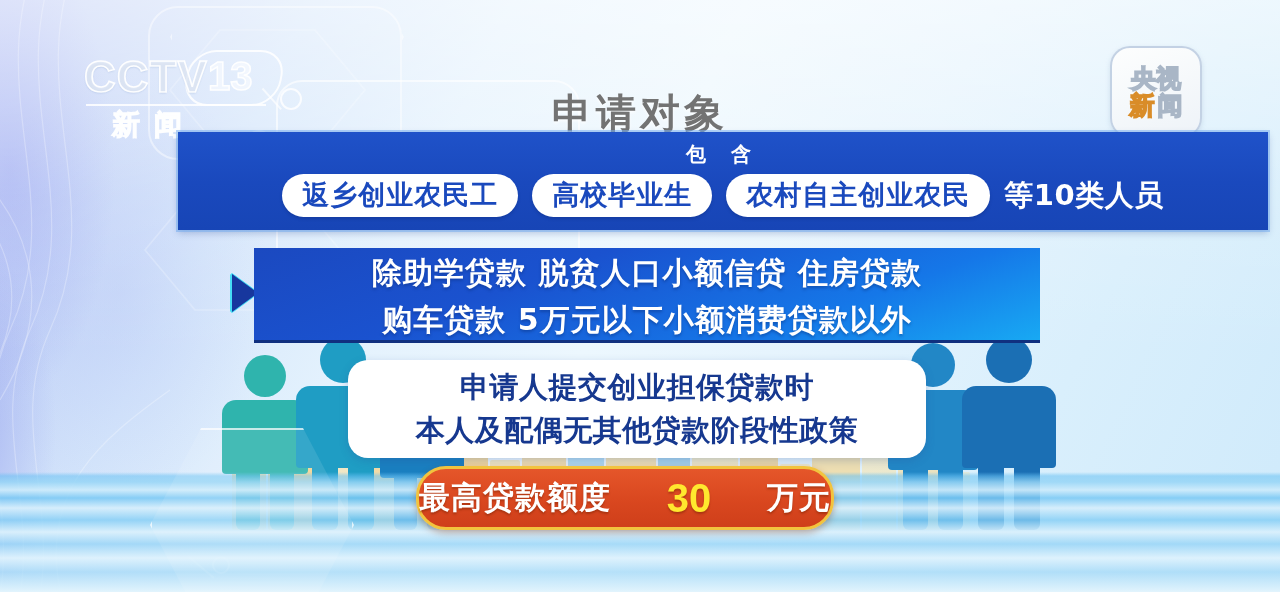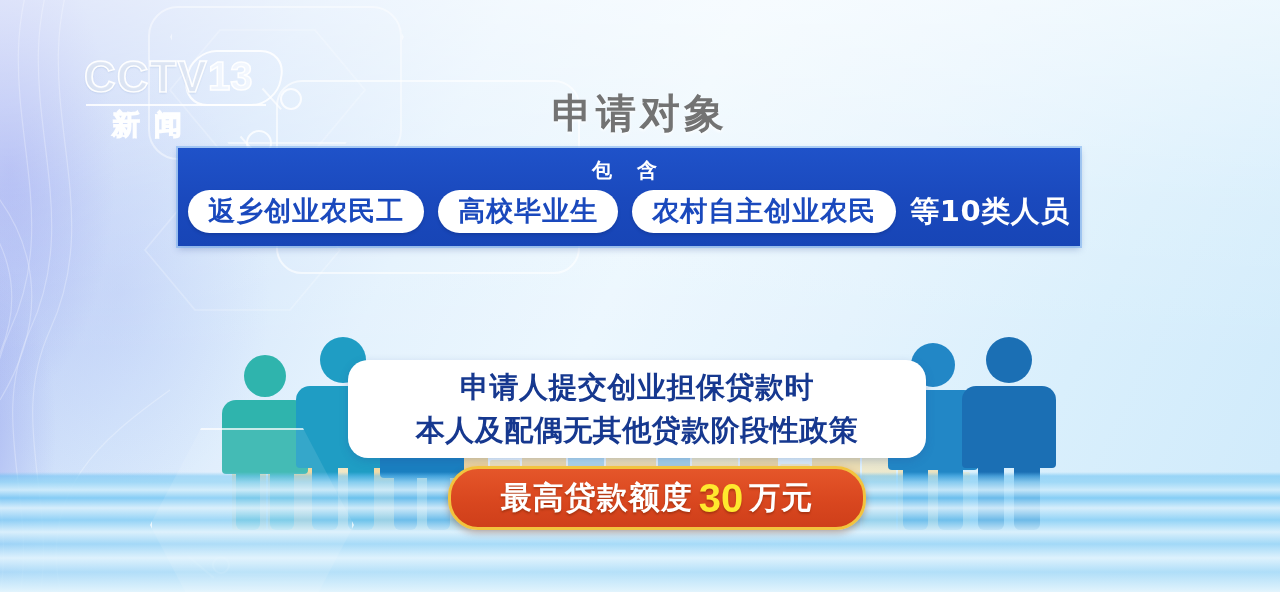--- a/index.html
+++ b/index.html
@@ -122,21 +122,21 @@
   .page-title{
     position:absolute;left:0;right:0;top:86px;text-align:center;
     font-family:"DejaVu Sans","Liberation Sans",sans-serif;
     font-size:40px;font-weight:bold;letter-spacing:4px;
     color:#737373;
     text-shadow:0 2px 3px rgba(255,255,255,.8);
   }
 
   
   .panel1{
-    position:absolute;left:178px;top:148px;width:902px;height:98px;
+    position:absolute;left:178px;top:132px;width:1090px;height:98px;
     background:linear-gradient(180deg,#1f52c9 0%,#1a49bd 52%,#1745b6 100%);
     box-shadow:0 0 0 2px rgba(120,175,240,.55), 0 3px 7px rgba(30,60,140,.28);
   }
   .p1-head{
     text-align:center;color:#fff;font-weight:bold;font-size:20px;letter-spacing:9px;
     margin-top:9px;font-family:"DejaVu Sans","Liberation Sans",sans-serif;
   }
   .p1-row{display:flex;align-items:center;justify-content:center;gap:14px;margin-top:6px;}
   .pill{
     background:#fff;border-radius:22px;padding:5px 20px 7px;
@@ -178,25 +178,25 @@
     display:flex;flex-direction:column;align-items:center;justify-content:center;
   }
   .panel3 .txt{
     color:#16388f;font-weight:bold;text-align:center;
     font-family:"DejaVu Sans","Liberation Sans",sans-serif;
     font-size:29px;line-height:43px;letter-spacing:.5px;
   }
 
   
   .pill-orange{
-    position:absolute;left:448px;top:466px;width:412px;height:58px;
+    position:absolute;left:416px;top:466px;width:412px;height:58px;
     background:linear-gradient(180deg,#e5562a 0%,#d9471f 55%,#cf3f1a 100%);
     border:3px solid #f2c33e;border-radius:30px;
     box-shadow:0 3px 7px rgba(120,40,10,.35);
-    display:flex;align-items:center;justify-content:center;
+    display:flex;align-items:center;justify-content:space-between;
   }
   .pill-orange .t{
     color:#fff;font-weight:bold;font-size:31px;letter-spacing:1px;
     font-family:"DejaVu Sans","Liberation Sans",sans-serif;
     text-shadow:0 2px 2px rgba(120,35,5,.45);
   }
   .pill-orange .num{
     color:#ffe82e;font-weight:bold;font-size:40px;margin:0 6px;
     font-family:"Liberation Sans",sans-serif;
     text-shadow:0 2px 2px rgba(120,35,5,.45);
@@ -306,33 +306,49 @@
   <div class="bg-hexbottom"></div>
 
   <div class="cctv-logo">
     <div class="cctv-oval"></div>
     <div class="cctv-text">CCTV</div>
     <div class="cctv-13">13</div>
     <div class="cctv-underline"></div>
     <div class="cctv-cn">新闻</div>
   </div>
 
+  <div class="app-logo">
+    <div class="app-row">
+      <span class="app-ch">央视</span>
+    </div>
+    <div class="app-row">
+      <span class="app-ch accent">新</span>
+      <span class="app-ch">闻</span>
+    </div>
+  </div>
 
   <div class="page-title">申请对象</div>
 
   <div class="panel1">
     <div class="p1-head">包 含</div>
     <div class="p1-row">
       <div class="pill">返乡创业农民工</div>
       <div class="pill">高校毕业生</div>
       <div class="pill">农村自主创业农民</div>
       <div class="p1-tail">等10类人员</div>
     </div>
   </div>
 
+  <div class="panel2-wrap">
+    <div class="p2-arrow"></div>
+    <div class="panel2">
+      <div class="txt">除助学贷款  脱贫人口小额信贷  住房贷款</div>
+      <div class="txt">购车贷款  5万元以下小额消费贷款以外</div>
+    </div>
+  </div>
 
   <div class="panel3">
     <div class="txt">申请人提交创业担保贷款时</div>
     <div class="txt">本人及配偶无其他贷款阶段性政策</div>
   </div>
 
   <div class="pill-orange">
     <span class="t">最高贷款额度</span>
     <span class="num">30</span>
     <span class="t">万元</span>

